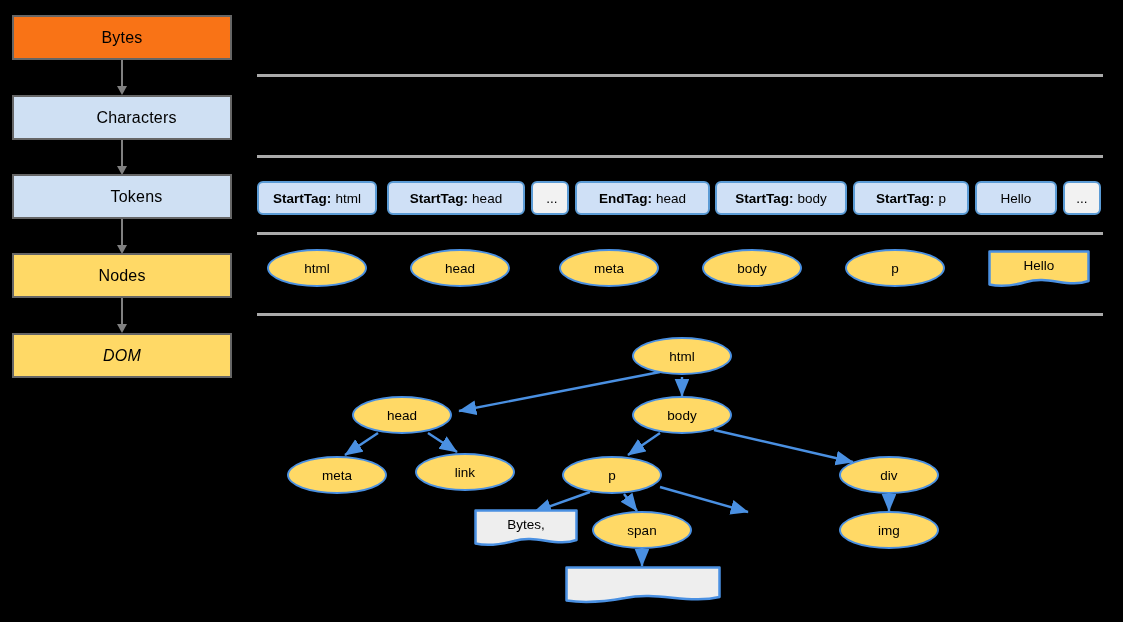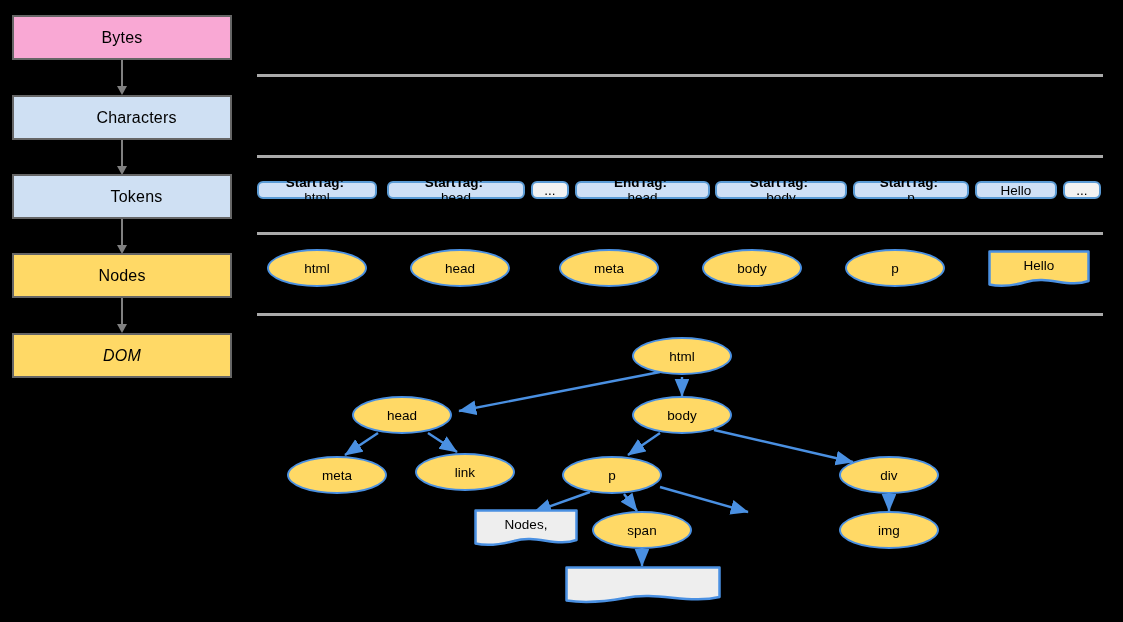--- a/index.html
+++ b/index.html
@@ -23,21 +23,21 @@
     position: absolute;
     box-sizing: border-box;
     border: 2px solid #666666;
     display: flex;
     align-items: center;
     justify-content: center;
     font-size: 16px;
     color: #000000;
     letter-spacing: .2px;
   }
-  .pipe-green { background: #f9a8d4; }
+  .pipe-green { background: #f97316; }
   .pipe-blue  { background: #cfe0f3; padding-left: 29px; }
   .pipe-yellow{ background: #ffd966; }
 
   .pipe-arrow {
     position: absolute;
     width: 2px;
     background: #808080;
   }
   .pipe-arrow::after {
     content: "";
@@ -55,32 +55,31 @@
   .divider {
     position: absolute;
     height: 3px;
     background: #aaaaaa;
   }
 
   
   .token {
     position: absolute;
     box-sizing: border-box;
-    height: 18px;
+    height: 34px;
     border: 2px solid #5b9bd5;
     border-radius: 6px;
     background: #cfe0f6;
     display: flex;
     align-items: center;
     justify-content: center;
     font-size: 13.5px;
     color: #000000;
     white-space: nowrap;
     padding: 0 6px;
-    flex-direction: column;
   }
   .token.pale { background: #f2f2f2; }
   .token b { font-weight: bold; margin-right: 4px; }
 
   
   .ellipse {
     position: absolute;
     box-sizing: border-box;
     border: 2.5px solid #4a90e2;
     border-radius: 50%;
@@ -262,21 +261,21 @@
     <span>span</span>
   </div>
   <div class="ellipse" style="left:839px; top:511px; width:100px; height:38px;">
     <span>img</span>
   </div>
 
   <div class="docshape" style="left:474px; top:509px; width:104px; height:40px;">
     <svg class="docsvg" width="104" height="40" viewBox="0 0 104 40">
       <path d="M1.5 1.5 H102.5 V31 C82 38.5 62 25 40 32 C25 36 12 37 1.5 34.5 Z" fill="#eeeeee" stroke="#4a90e2" stroke-width="2.5" stroke-linejoin="round"></path>
     </svg>
-    <div class="doclabel">Nodes,</div>
+    <div class="doclabel">Bytes,</div>
   </div>
 
 
   <div class="docshape" style="left:565px; top:566px; width:156px; height:40px;">
     <svg class="docsvg" width="156" height="40" viewBox="0 0 156 40">
       <path d="M1.5 1.5 H154.5 V31 C124 38.5 92 25 60 32 C38 36 18 37 1.5 34.5 Z" fill="#eeeeee" stroke="#4a90e2" stroke-width="2.5" stroke-linejoin="round"></path>
     </svg>
   </div>
 
 </div>

